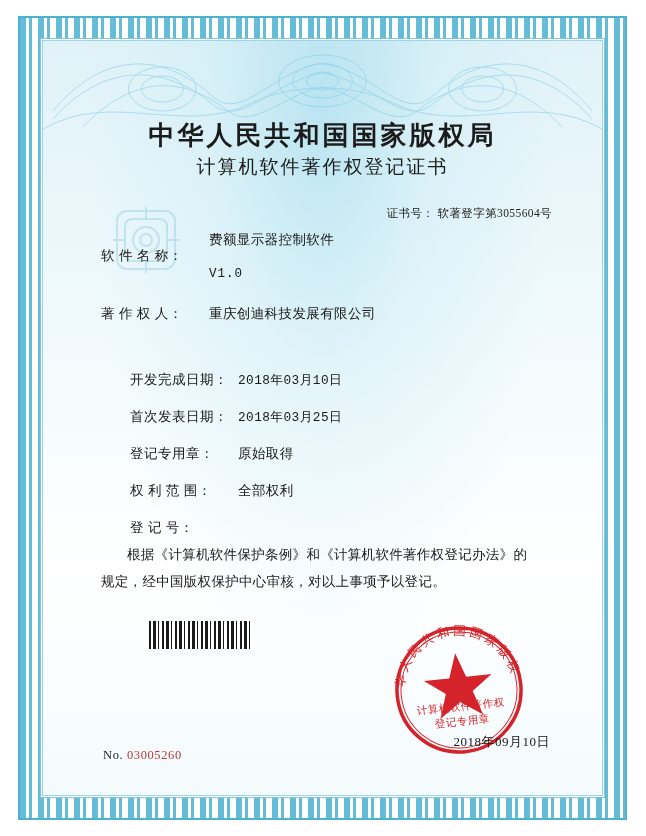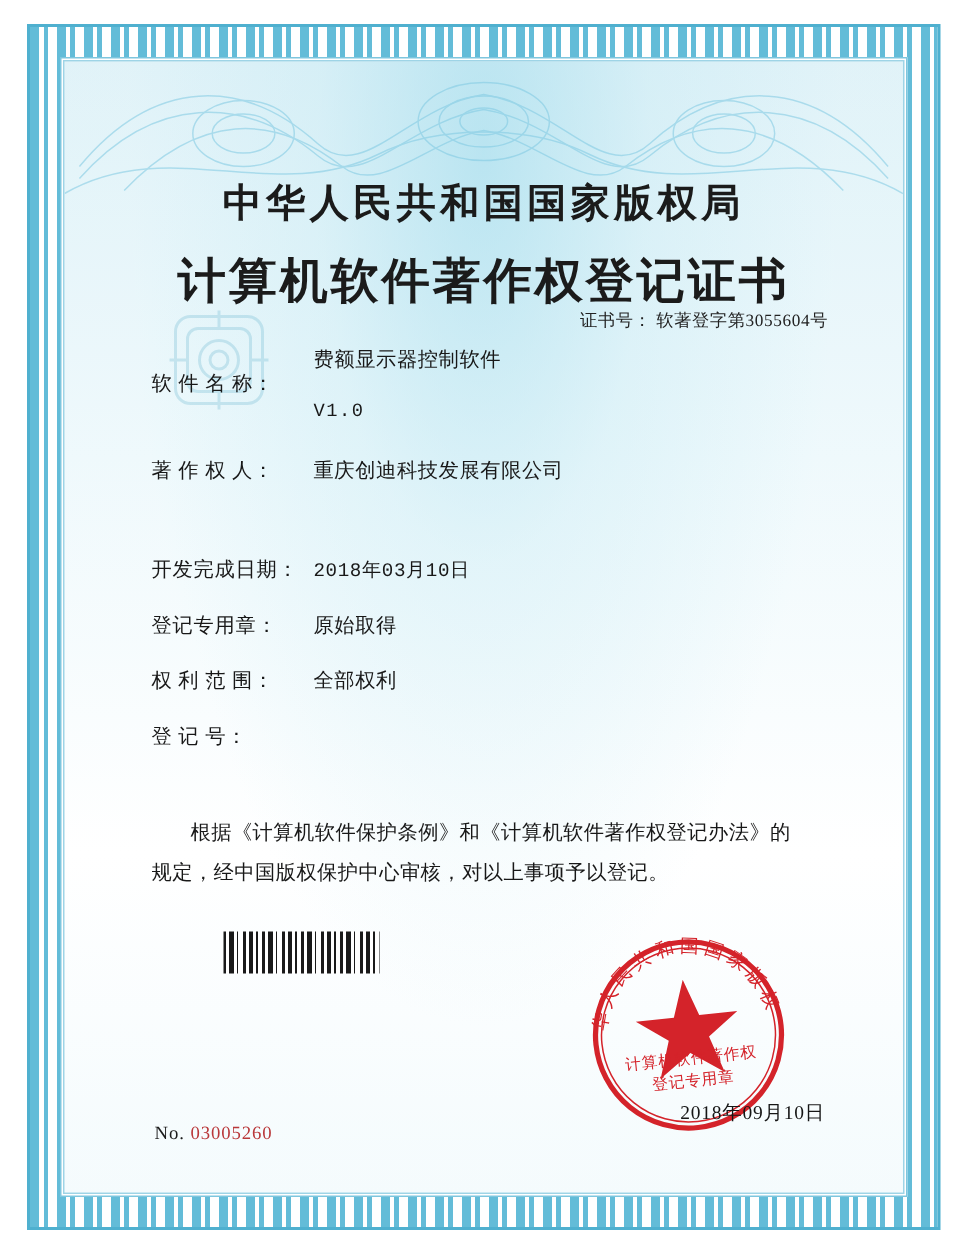--- a/index.html
+++ b/index.html
@@ -97,25 +97,25 @@
   .title-main {
     font-family: "Liberation Serif", serif;
     font-size: 26px;
     letter-spacing: 3px;
     color: #1b1b1b;
     font-weight: 700;
     line-height: 1.3;
   }
   .title-sub {
     font-family: "Liberation Serif", serif;
-    font-size: 32px;
+    font-size: 19px;
     letter-spacing: 2px;
     color: #1b1b1b;
-    font-weight: 700;
-    margin-top: 14px;
+    font-weight: 400;
+    margin-top: 2px;
     line-height: 1.3;
   }
 
   .cert-number {
     position: absolute;
     right: 50px;
     top: 165px;
     font-size: 11.5px;
     color: #222222;
     letter-spacing: 0.4px;
@@ -153,21 +153,21 @@
     font-size: 12.5px;
     letter-spacing: 1px;
   }
   .mono {
     font-family: "Liberation Mono", monospace;
     font-size: 12.8px;
     letter-spacing: 0.6px;
   }
 
   .row-group-2 { margin-top: 24px; }
-  .row-tight { margin-bottom: 19px; }
+  .row-tight { margin-bottom: 19px; margin-left: 29px; }
 
   
   .paragraph {
     position: absolute;
     left: 58px;
     right: 48px;
     top: 500px;
     font-size: 13.5px;
     line-height: 2.0;
     color: #181818;
@@ -295,20 +295,24 @@
       <div class="row row-group-2">
         <div class="label">著 作 权 人：</div>
         <div class="value">重庆创迪科技发展有限公司</div>
       </div>
 
       <div class="row row-tight" style="margin-top:48px;">
         <div class="label">开发完成日期：</div>
         <div class="value mono">2018年03月10日</div>
       </div>
 
+      <div class="row row-tight">
+        <div class="label">首次发表日期：</div>
+        <div class="value mono">2018年03月25日</div>
+      </div>
 
       <div class="row row-tight">
         <div class="label">登记专用章：</div>
         <div class="value">原始取得</div>
       </div>
 
       <div class="row row-tight">
         <div class="label">权 利 范 围：</div>
         <div class="value">全部权利</div>
       </div>

